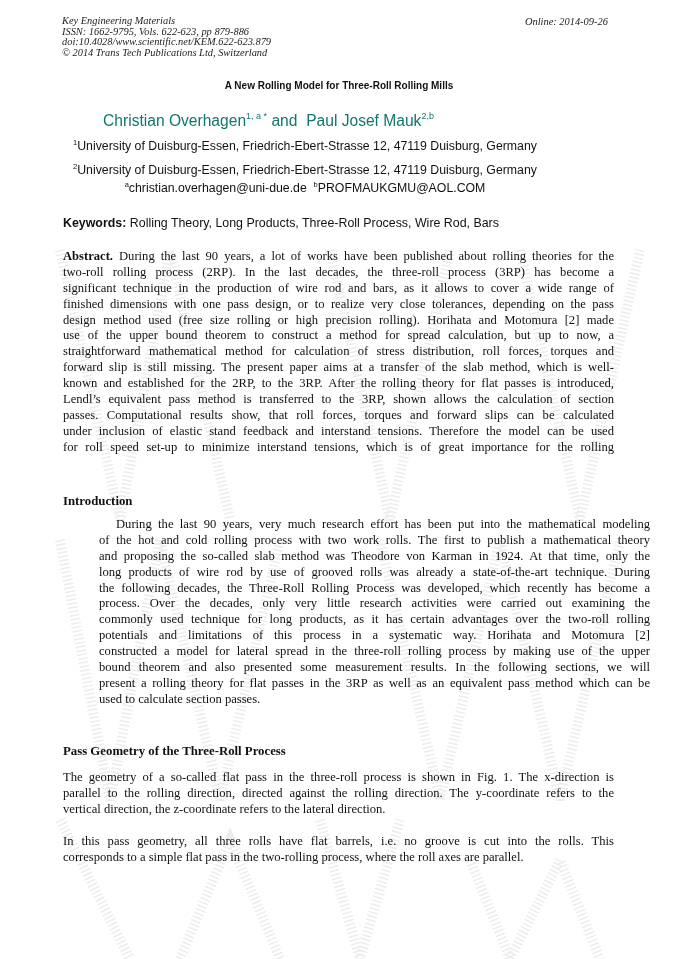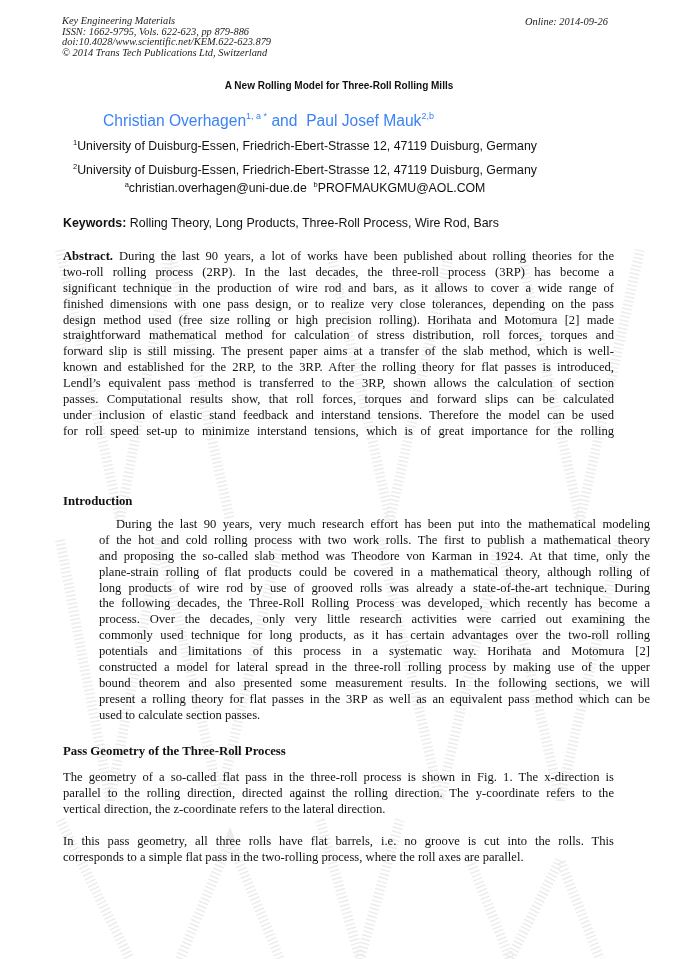--- a/index.html
+++ b/index.html
@@ -13,21 +13,21 @@
     position: absolute; left: 62px; top: 16px; font-style: italic; font-size: 10.4px; line-height: 10.6px; color: #222;
   }
   .hdr-left div { white-space: nowrap; }
   .hdr-right { position: absolute; left: 525px; top: 16px; font-style: italic; font-size: 10.4px; color: #222; }
   .title {
     position: absolute; left: 0; width: 678px; top: 80px; text-align: center;
     font-family: "Liberation Sans", sans-serif; font-weight: bold; font-size: 10px; color: #111;
   }
   .authors {
     position: absolute; left: 0; width: 537px; top: 112px; text-align: center;
-    font-family: "Liberation Sans", sans-serif; font-size: 15.6px; color: #3b82f6;
+    font-family: "Liberation Sans", sans-serif; font-size: 15.6px; color: #0f766e;
   }
   .authors sup { font-size: 9px; vertical-align: 7px; line-height: 0; }
   .affil {
     position: absolute; left: 0; width: 610px; text-align: center;
     font-family: "Liberation Sans", sans-serif; font-size: 12.3px; color: #111; white-space: nowrap;
   }
   .affil sup { font-size: 7.5px; vertical-align: 5px; line-height: 0; }
   .keywords {
     position: absolute; left: 63px; top: 216px; font-family: "Liberation Sans", sans-serif; font-size: 12.4px; color: #111;
   }
@@ -89,36 +89,36 @@
     <b>Keywords:</b>
     <span>Rolling Theory, Long Products, Three-Roll Process, Wire Rod, Bars</span>
   </div>
 
   <div class="body" style="top:249px;">
     <span class="ln"><b>Abstract.</b><span> During the last 90 years, a lot of works have been published about rolling theories for the</span></span>
     <span class="ln">two-roll rolling process (2RP). In the last decades, the three-roll process (3RP) has become a</span>
     <span class="ln">significant technique in the production of wire rod and bars, as it allows to cover a wide range of</span>
     <span class="ln">finished dimensions with one pass design, or to realize very close tolerances, depending on the pass</span>
     <span class="ln">design method used (free size rolling or high precision rolling). Horihata and Motomura [2] made</span>
+    <span class="ln">use of the upper bound theorem to construct a method for spread calculation, but up to now, a</span>
     <span class="ln">straightforward mathematical method for calculation of stress distribution, roll forces, torques and</span>
     <span class="ln">forward slip is still missing. The present paper aims at a transfer of the slab method, which is well-</span>
     <span class="ln">known and established for the 2RP, to the 3RP. After the rolling theory for flat passes is introduced,</span>
     <span class="ln">Lendl’s equivalent pass method is transferred to the 3RP, shown allows the calculation of section</span>
     <span class="ln">passes. Computational results show, that roll forces, torques and forward slips can be calculated</span>
     <span class="ln">under inclusion of elastic stand feedback and interstand tensions. Therefore the model can be used</span>
     <span class="ln">for roll speed set-up to minimize interstand tensions, which is of great importance for the rolling</span>
   </div>
 
   <div class="heading" style="top:494px;">Introduction</div>
 
   <div class="body" style="top:517px;margin-left:36px;">
     <span class="ln indent">During the last 90 years, very much research effort has been put into the mathematical modeling</span>
     <span class="ln">of the hot and cold rolling process with two work rolls. The first to publish a mathematical theory</span>
     <span class="ln">and proposing the so-called slab method was Theodore von Karman in 1924. At that time, only the</span>
-    <span class="ln">plane-strain rolling of flat products could be covered in a mathematical theory, although rolling of</span>
     <span class="ln">long products of wire rod by use of grooved rolls was already a state-of-the-art technique. During</span>
     <span class="ln">the following decades, the Three-Roll Rolling Process was developed, which recently has become a</span>
     <span class="ln">process. Over the decades, only very little research activities were carried out examining the</span>
     <span class="ln">commonly used technique for long products, as it has certain advantages over the two-roll rolling</span>
     <span class="ln">potentials and limitations of this process in a systematic way. Horihata and Motomura [2]</span>
     <span class="ln">constructed a model for lateral spread in the three-roll rolling process by making use of the upper</span>
     <span class="ln">bound theorem and also presented some measurement results. In the following sections, we will</span>
     <span class="ln">present a rolling theory for flat passes in the 3RP as well as an equivalent pass method which can be</span>
     <span class="ln last">used to calculate section passes.</span>
   </div>

